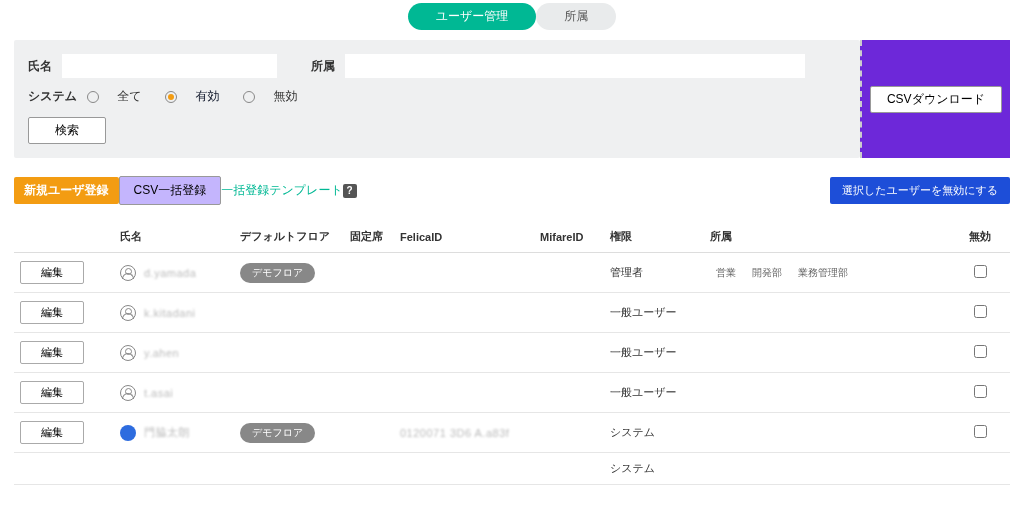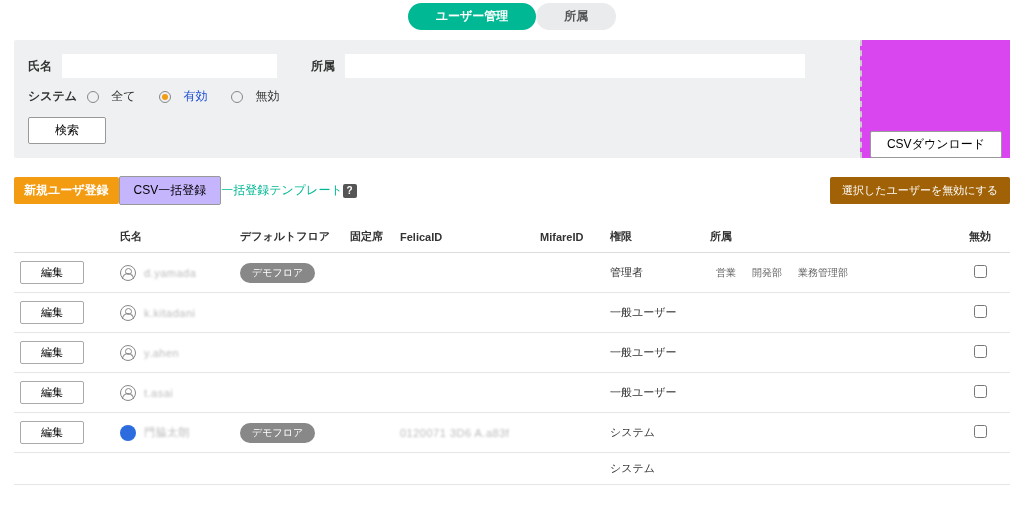--- a/index.html
+++ b/index.html
@@ -1,47 +1,47 @@
 <!DOCTYPE html>
 <html><head>
 <meta charset="utf-8">
 <style>
   * { box-sizing: border-box; margin: 0; padding: 0; font-family: "Hiragino Sans", "Meiryo", sans-serif; }
   body { background: #fff; width: 1024px; font-size: 12px; color: #333; }
 
   .top-tabs { display: flex; justify-content: center; gap: 0; padding: 3px 0 10px; }
-  .pill { padding: 5px 28px; font-size: 12px; border-radius: 14px; cursor: pointer; font-weight: 700; }
+  .pill { padding: 5px 28px; font-size: 12px; border-radius: 14px; cursor: pointer; font-weight: 400; }
   .pill.active { background: #00b894; color: #fff; }
   .pill.inactive { background: #e9ebec; color: #555; }
 
   .filter-panel { display: flex; margin: 0 14px; }
   .filter-left { flex: 1; background: #eff0f1; padding: 14px 14px; border-radius: 2px; }
-  .filter-right { width: 150px; display: flex; align-items: flex-end; justify-content: center; border-left: 2px dashed #ccc; background: #d946ef; }
+  .filter-right { width: 150px; display: flex; align-items: center; justify-content: center; border-left: 2px dashed #ccc; background: #6d28d9; }
 
   .filter-row { display: flex; align-items: center; margin-bottom: 10px; gap: 10px; }
   .filter-row label.fl { font-weight: 700; font-size: 12px; }
   .txt-in { border: none; background: #fff; height: 24px; padding: 0 6px; font-size: 12px; }
   .name-in { width: 215px; }
   .dept-in { width: 460px; }
 
   .status-opts { display: flex; align-items: center; gap: 24px; }
-  .radio-wrap { display: flex; align-items: center; gap: 12px; cursor: pointer; }
+  .radio-wrap { display: flex; align-items: center; gap: 18px; cursor: pointer; }
   .radio { width: 12px; height: 12px; border: 1px solid #888; border-radius: 50%; display: inline-flex; align-items: center; justify-content: center; }
   .radio.checked::after { content: ""; width: 6px; height: 6px; background: #f39c12; border-radius: 50%; }
-  .radio-label.checked-lbl { color: #1d4ed8; }
+  .radio-label.checked-lbl { color: #0f172a; }
 
   .btn { background: #fff; border: 1px solid #999; padding: 4px 16px; font-size: 12px; cursor: pointer; border-radius: 2px; }
   .btn-search { padding: 4px 26px; margin-top: 2px; }
 
   .action-bar { display: flex; align-items: center; margin: 18px 14px 0; gap: 0; }
   .btn-orange { background: #f39c12; color: #fff; border: none; font-weight: 600; padding: 5px 10px; }
   .btn-outline { background: #c4b5fd; border: 1px solid #999; padding: 5px 14px; }
   .link { color: #00b894; font-size: 12px; cursor: pointer; }
   .help { display: inline-block; width: 14px; height: 14px; background: #555; color: #fff; font-size: 10px; text-align: center; line-height: 14px; font-weight: 700; border-radius: 2px; }
-  .btn-disable-selected { margin-left: auto; background: #a16207; color: #fff; border: none; padding: 6px 12px; font-size: 11px; text-align: right; }
+  .btn-disable-selected { margin-left: auto; background: #1d4ed8; color: #fff; border: none; padding: 6px 12px; font-size: 11px; text-align: right; }
 
   table { width: calc(100% - 28px); margin: 16px 14px 0; border-collapse: collapse; font-size: 11px; }
   thead th { text-align: left; font-weight: 700; padding: 8px 6px; border-bottom: 1px solid #ddd; color: #333; font-size: 11px; }
   thead th.center, tbody td.center { text-align: center; }
   tbody td { padding: 8px 6px; border-bottom: 1px solid #e6e6e6; vertical-align: middle; }
   .edit-btn { border: 1px solid #aaa; background: #fff; padding: 3px 20px; font-size: 11px; cursor: pointer; border-radius: 2px; }
   .user-cell { display: flex; align-items: center; gap: 8px; }
   .avatar { width: 16px; height: 16px; border: 1.5px solid #888; border-radius: 50%; display: inline-flex; align-items: center; justify-content: center; position: relative; }
   .avatar::before { content: ""; width: 5px; height: 5px; border: 1.5px solid #888; border-radius: 50%; position: absolute; top: 2px; }
   .avatar::after { content: ""; width: 10px; height: 5px; border: 1.5px solid #888; border-bottom: none; border-radius: 6px 6px 0 0; position: absolute; bottom: 1px; }

